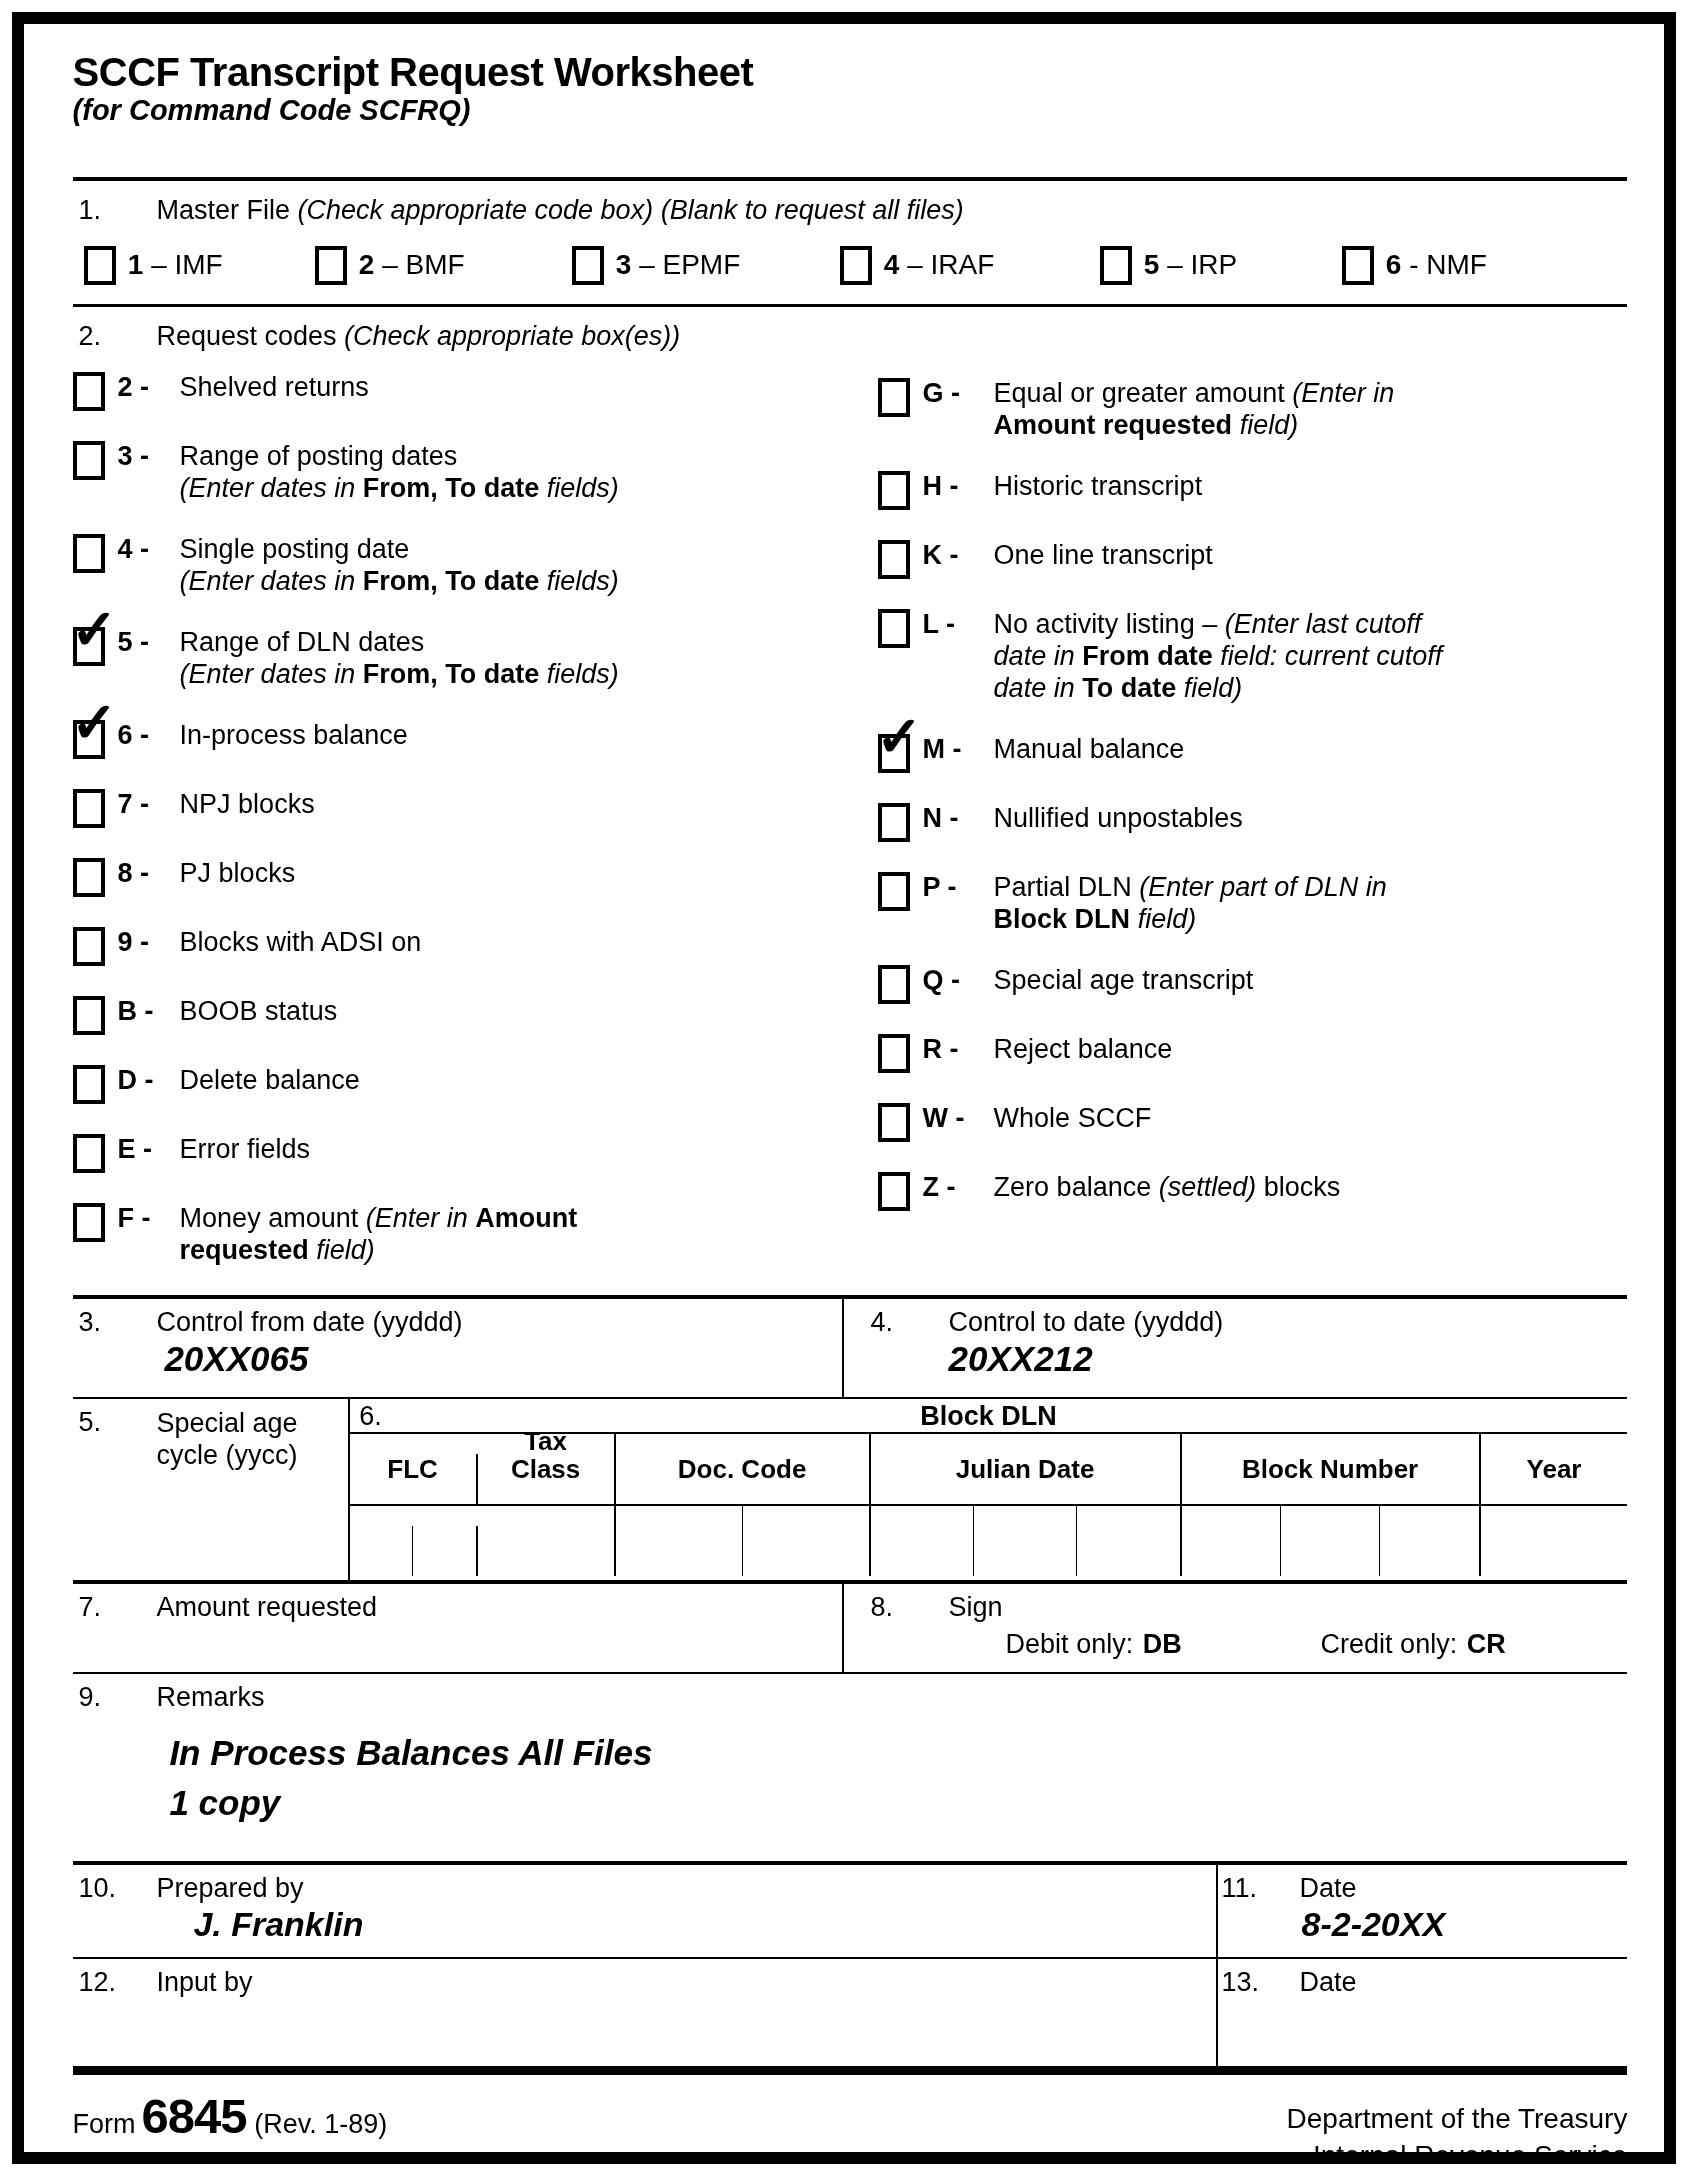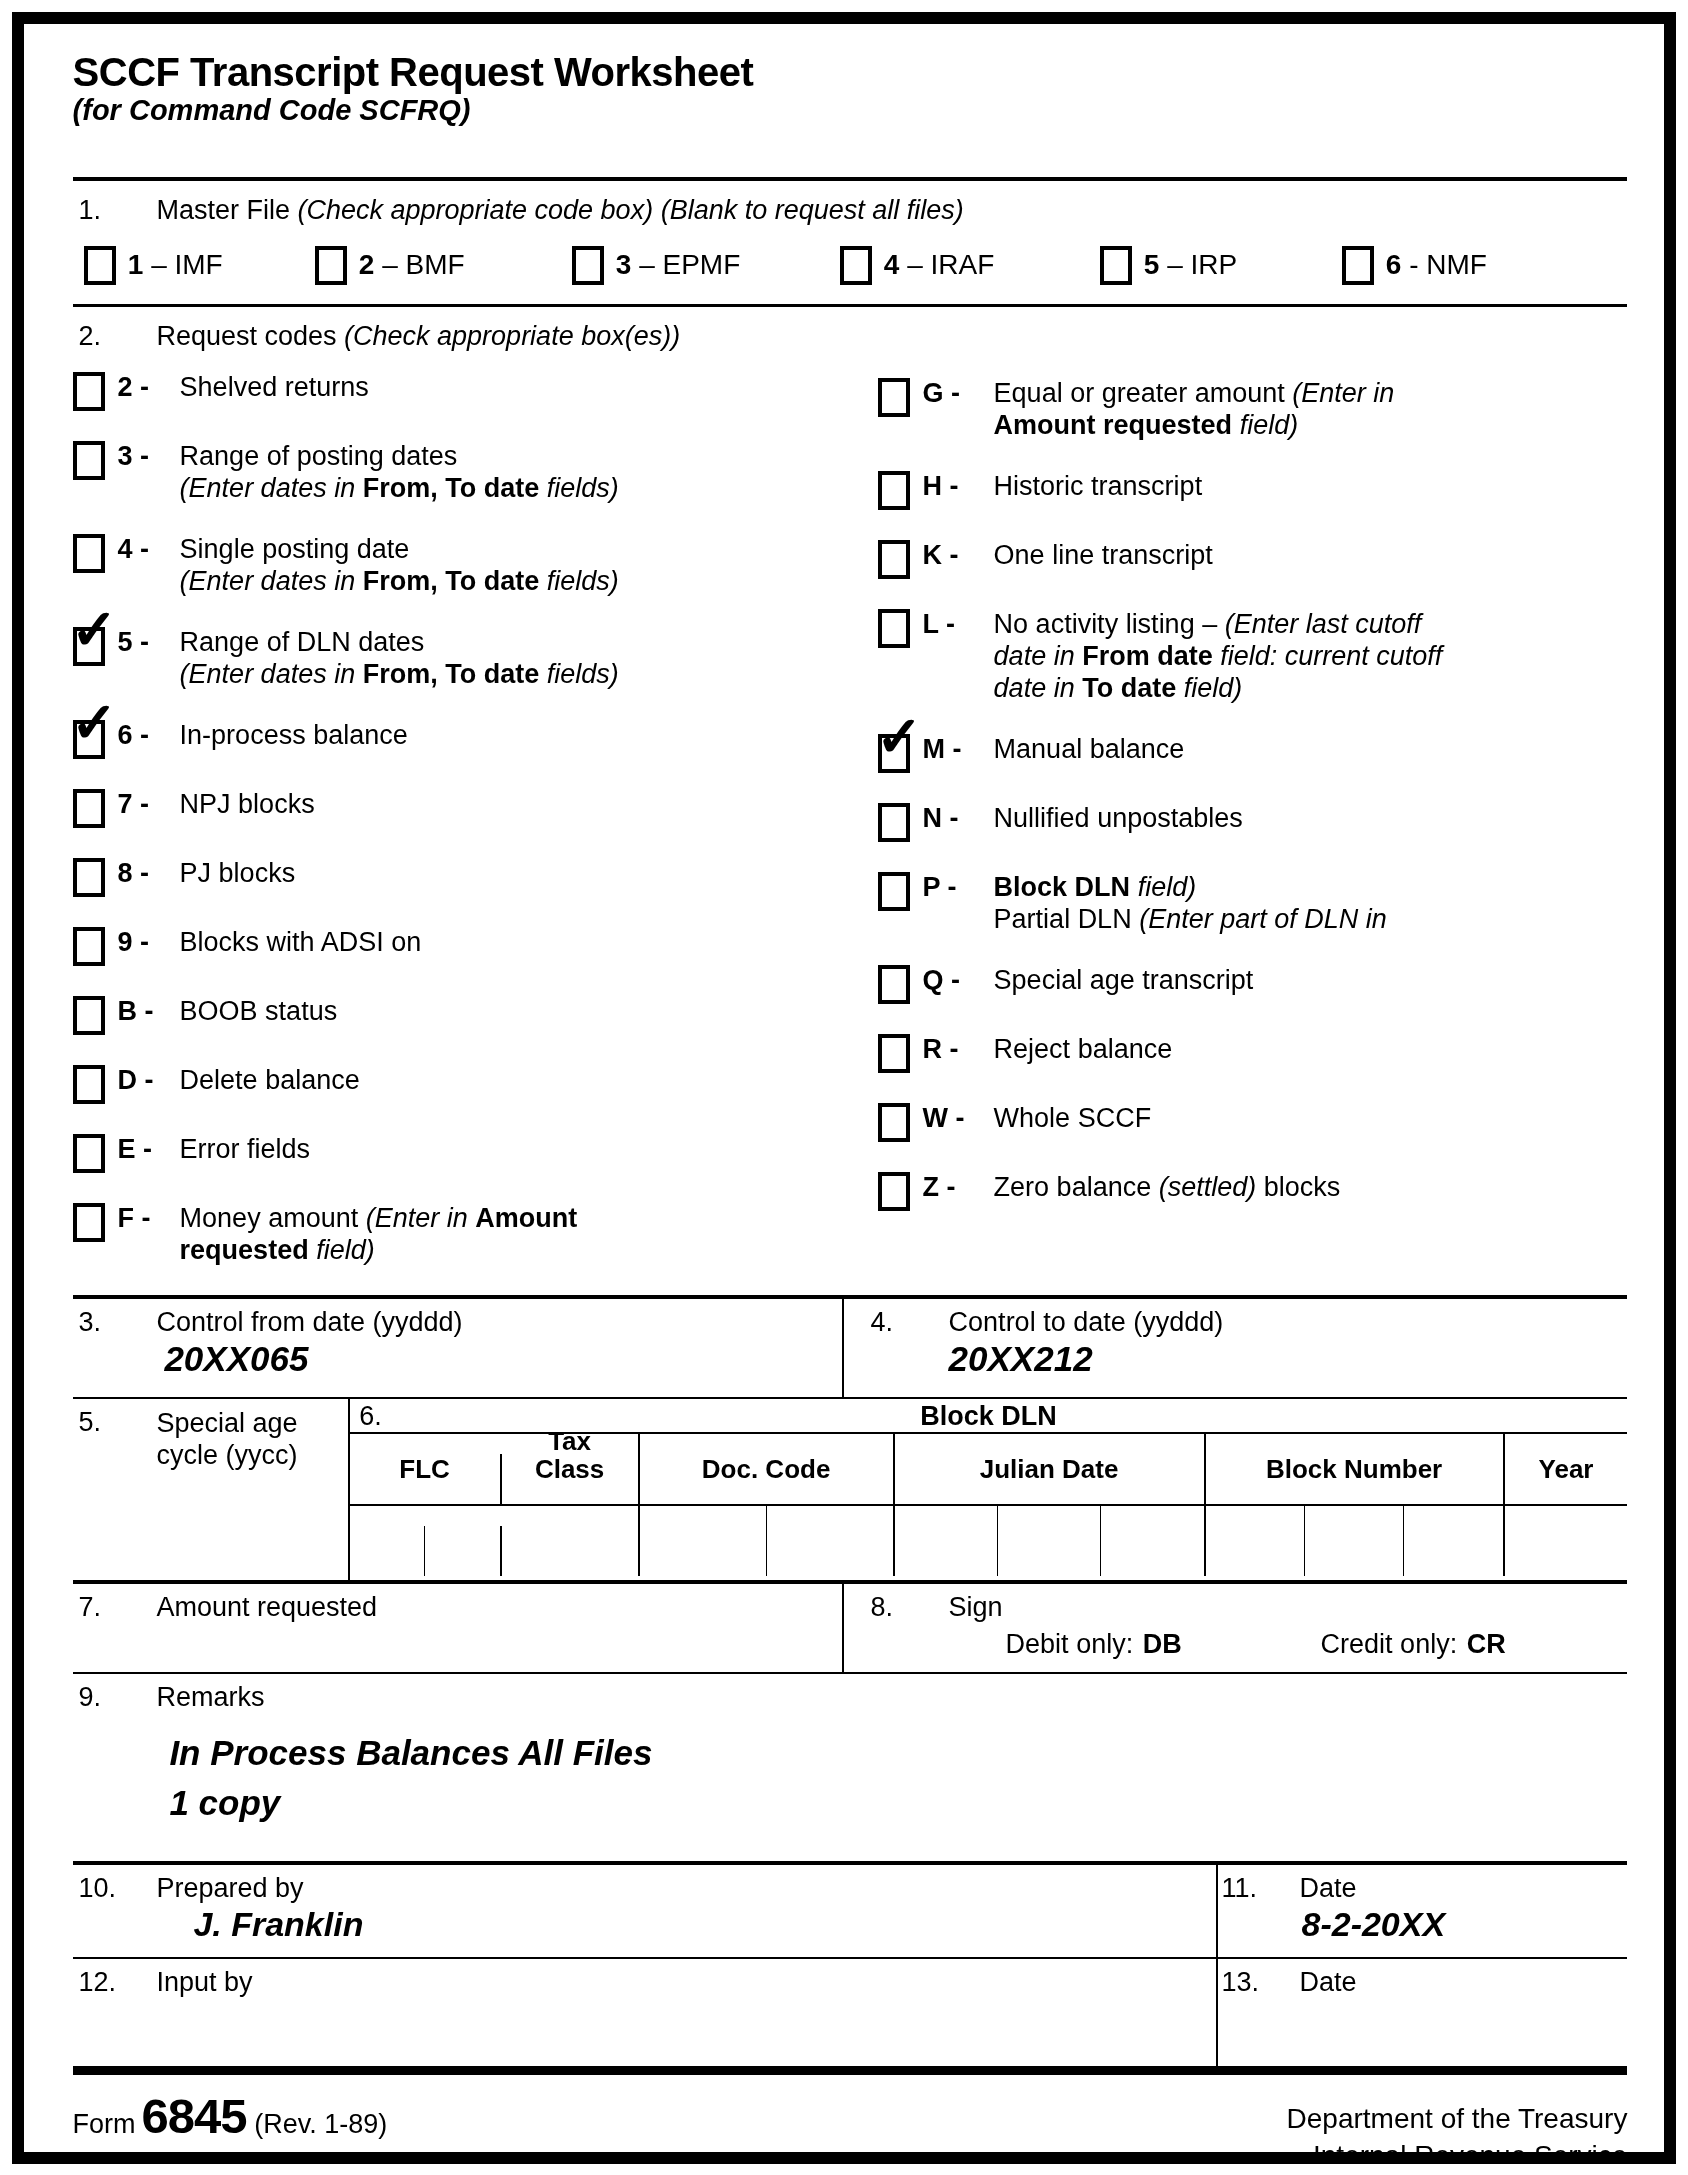--- a/index.html
+++ b/index.html
@@ -50,21 +50,21 @@
 
   .row56 { display:flex; height:185px; border-bottom:4.9px solid #000; }
   .cell5 { width:277px; border-right:2.9px solid #000; padding:7.8px 0 0 5.8px; }
   .lbl2 { display:inline-block; vertical-align:top; line-height:32px; }
   .cell6 { flex:1; }
   .dln-top { height:33px; position:relative; padding:1.9px 0 0 9.7px; font-size:27px; }
   .dln-title { position:absolute; left:50%; transform:translateX(-50%); top:1.9px; font-weight:bold; font-size:27px; }
   .dln-grid { border-top:2.9px solid #000; }
   .dln-hrow { display:flex; height:70px; }
   .dln-crow { display:flex; height:72px; border-top:2.9px solid #000; }
-  .c1{width:152px;margin-top:20px;} .c2{width:138px;} .c3{width:255px;} .c4{width:311px;} .c5{width:299px;} .cy{flex:1;}
+  .c1{width:128px;margin-top:20px;} .c2{width:138px;} .c3{width:255px;} .c4{width:311px;} .c5{width:299px;} .cy{flex:1;}
   .dln-hcell { display:flex; align-items:flex-end; justify-content:center; border-right:2.9px solid #000; }
   .dln-hcell.cy { border-right:none; }
   .dln-hcell span { display:block; width:100%; text-align:center; font-weight:bold; font-size:26px; line-height:28px; padding-bottom:21px; white-space:pre-line; }
   .dln-ccell { display:flex; border-right:2.9px solid #000; }
   .dln-ccell.cy { border-right:none; }
   .dln-ccell .sub { flex:1; border-right:1.9px solid #000; }
   .dln-ccell .sub:last-child { border-right:none; }
 
   .row78 { display:flex; height:90px; border-bottom:2.9px solid #000; }
   .cell7 { width:771px; border-right:2.9px solid #000; padding:7.8px 0 0 5.8px; }
@@ -300,22 +300,22 @@
         <span class="code">N -</span>
         <div class="desc">
               <div><span>Nullified unpostables</span></div>
             </div>
       </div>
 
       <div class="item">
         <span class="box" data-checked="false"></span>
         <span class="code">P -</span>
         <div class="desc">
+          <div><span>Partial DLN </span><span class="si">(Enter part of DLN in</span></div>
           <div><span class="sb">Block DLN</span><span class="si"> field)</span></div>
-          <div><span>Partial DLN </span><span class="si">(Enter part of DLN in</span></div>
         </div>
       </div>
 
       <div class="item">
         <span class="box" data-checked="false"></span>
         <span class="code">Q -</span>
         <div class="desc">
               <div><span>Special age transcript</span></div>
             </div>
       </div>

